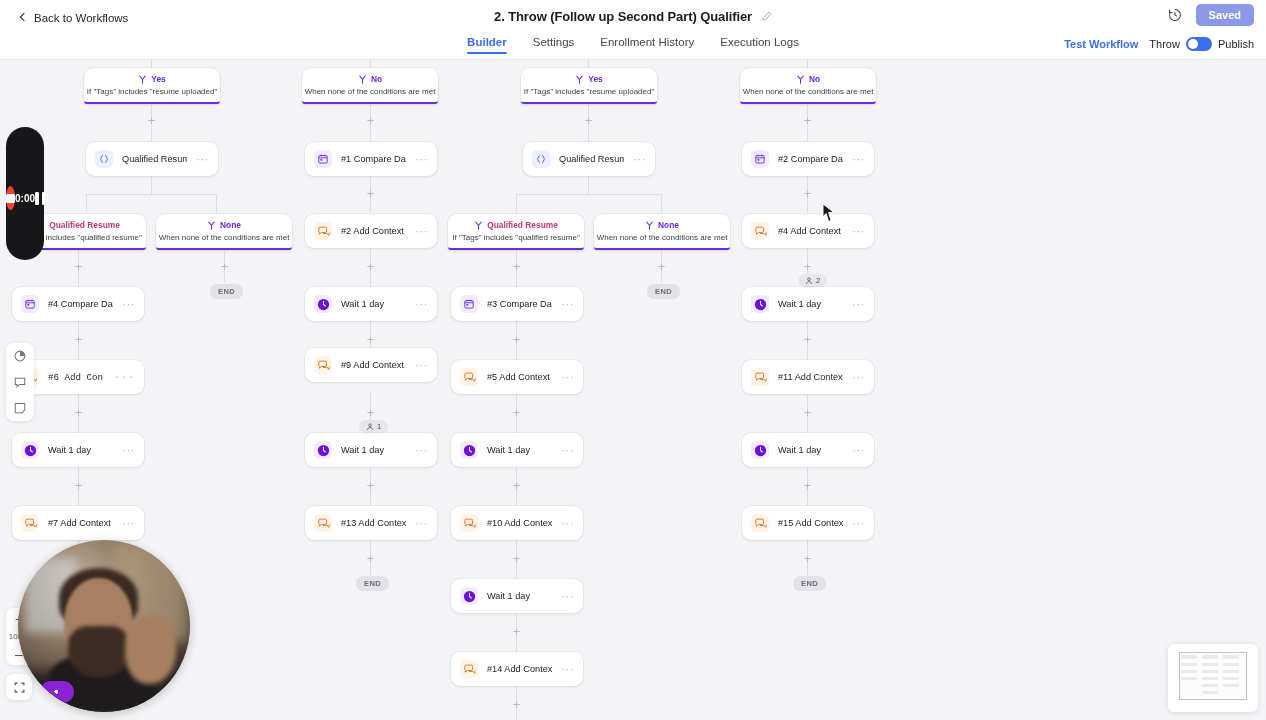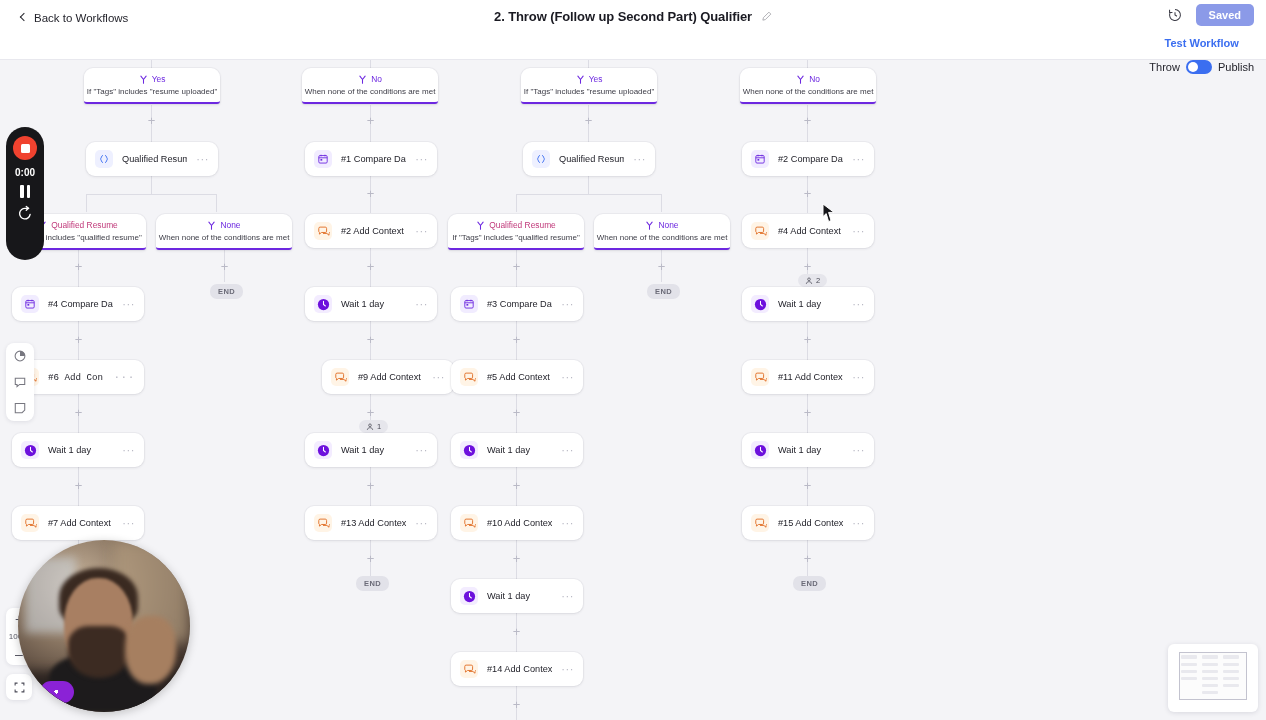--- a/index.html
+++ b/index.html
@@ -48,21 +48,21 @@
   .tab.active:after {
     content:""; position: absolute; left: 0; right: 0; bottom: 0; height: 2.5px;
     background: #3b6ef0; border-radius: 2px;
   }
   .hdr-right { position: absolute; right: 12px; top: 4px; display: flex; align-items: center; gap: 13px; }
   .hist-ic { width: 16px; height: 16px; cursor: pointer; }
   .saved-btn {
     background: #8b9ae8; color: #fff; font-size: 11px; font-weight: bold;
     border-radius: 5px; padding: 5px 13px; cursor: pointer;
   }
-  .hdr-right2 { position: absolute; right: 12px; top: 37px; display: flex; align-items: center; gap: 11px; flex-direction: column; }
+  .hdr-right2 { position: absolute; right: 12px; top: 37px; display: flex; align-items: center; gap: 11px; }
   .test-wf { font-size: 11px; color: #3b6ef0; font-weight: bold; cursor: pointer; }
   .pub-wrap { display: flex; align-items: center; gap: 6px; font-size: 11px; color: #25252d; }
   .toggle {
     width: 26px; height: 14px; border-radius: 8px; background: #3b6ef0;
     position: relative; cursor: pointer;
   }
   .toggle:after {
     content:""; position:absolute; left: 2px; top: 2px; width: 10px; height: 10px;
     border-radius: 50%; background: #fff;
   }
@@ -88,21 +88,21 @@
   }
   .node.action .n-dots { font-size: 11px; color: #b6b6c2; letter-spacing: .6px; line-height: 6px; }
 
   
   .node.branch {
     width: 136px; height: 36px; flex-direction: column; justify-content: center;
     align-items: center; border-bottom: 2.5px solid #6d28e0; border-radius: 9px 9px 3px 3px;
     padding: 0 5px;
   }
   .node.branch .b-top { display: flex; align-items: center; gap: 4px; }
-  .node.branch .b-name { font-size: 8.4px; font-weight: normal; }
+  .node.branch .b-name { font-size: 8.4px; font-weight: bold; }
   .node.branch .b-desc { font-size: 8px; color: #3c3c46; white-space: nowrap; margin-top: 3px; }
   .fork-ic { width: 9px; height: 9px; }
 
   .plus {
     position: absolute; width: 11px; height: 11px; color: #b9b9c6;
     font-size: 13px; line-height: 11px; text-align: center; cursor: pointer;
     user-select: none;
   }
   .edge { position: absolute; background: #dcdce4; }
   .edge.v { width: 1.2px; }
@@ -149,21 +149,21 @@
     z-index: 30; overflow: hidden; cursor: pointer;
   }
   .mm-in { position: absolute; inset: 5px; }
   .mm-box { position: absolute; background: #ececf1; border-radius: 1px; }
   .mm-view { position: absolute; border: 1px solid #c3c3cf; background: rgba(0,0,0,0.01); }
 
   
   .rec-pill {
     position: absolute; left: 6px; top: 127px; width: 38px; height: 133px;
     background: #17171a; border-radius: 19px; z-index: 60;
-    display: flex; flex-direction: column; align-items: center; padding-top: 9px; gap: 7px;
+    display: flex; flex-direction: row; align-items: center; padding-top: 9px; 
   }
   .rec-stop {
     width: 24px; height: 24px; border-radius: 50%; background: #f0422f;
     display: flex; align-items: center; justify-content: center; cursor: pointer;
   }
   .rec-stop i { width: 9px; height: 9px; background: #fff; border-radius: 1.5px; display: block; }
   .rec-time { color: #fff; font-size: 10px; font-weight: bold; }
   .rec-pause { display: flex; gap: 3px; cursor: pointer; }
   .rec-pause i { width: 3.5px; height: 13px; background: #fff; border-radius: 1px; display: block; }
   .rec-restart { width: 16px; height: 16px; cursor: pointer; }
@@ -207,20 +207,26 @@
 
     <div class="wf-title">
       <span class="title-wrap">
         <span>2. Throw (Follow up Second Part) Qualifier</span>
         <svg class="pencil-ic" viewBox="0 0 16 16">
           <path d="M11.5 1.7l2.8 2.8-8 8-3.6.8.8-3.6z" fill="none" stroke="#55555f" stroke-width="1.2"></path>
         </svg>
       </span>
     </div>
 
+    <div class="tabs">
+      <div class="tab active"><span>Builder</span></div>
+      <div class="tab"><span>Settings</span></div>
+      <div class="tab"><span>Enrollment History</span></div>
+      <div class="tab"><span>Execution Logs</span></div>
+    </div>
 
     <div class="hdr-right">
       <svg class="hist-ic" viewBox="0 0 20 20">
         <path d="M10 3.2a6.8 6.8 0 1 1-6.3 4.2" fill="none" stroke="#3c3c46" stroke-width="1.3"></path>
         <path d="M3.2 3.4v3.6h3.6" fill="none" stroke="#3c3c46" stroke-width="1.3"></path>
         <path d="M10 6.6V10l2.4 1.6" fill="none" stroke="#3c3c46" stroke-width="1.3"></path>
       </svg>
       <div class="saved-btn">Saved</div>
     </div>
 
@@ -511,21 +517,21 @@
       <span class="n-ic" style="background:#fff4e6">
         <svg viewBox="0 0 16 16" width="13" height="13">
             <path d="M2.2 4.2a1.6 1.6 0 0 1 1.6-1.6h6.4a1.6 1.6 0 0 1 1.6 1.6v3.4a1.6 1.6 0 0 1-1.6 1.6H5.6L3 11.2V9.2a1.6 1.6 0 0 1-.8-1.6z" fill="none" stroke="#e06a1e" stroke-width="1.1"></path>
             <path d="M7.4 10.4h4.8l2.6 2.2v-2.2a1.6 1.6 0 0 0 .8-1.4" fill="none" stroke="#e06a1e" stroke-width="1.1"></path>
           </svg>
       </span>
       <span class="n-label">#6 Add Context</span>
       <span class="n-dots">···</span>
     </div>
 
-    <div class="node action" style="left:305px; top:300px;margin-left:17px;">
+    <div class="node action" style="left:305px; top:288px;">
       <span class="n-ic" style="background:#fff4e6">
         <svg viewBox="0 0 16 16" width="13" height="13">
             <path d="M2.2 4.2a1.6 1.6 0 0 1 1.6-1.6h6.4a1.6 1.6 0 0 1 1.6 1.6v3.4a1.6 1.6 0 0 1-1.6 1.6H5.6L3 11.2V9.2a1.6 1.6 0 0 1-.8-1.6z" fill="none" stroke="#e06a1e" stroke-width="1.1"></path>
             <path d="M7.4 10.4h4.8l2.6 2.2v-2.2a1.6 1.6 0 0 0 .8-1.4" fill="none" stroke="#e06a1e" stroke-width="1.1"></path>
           </svg>
       </span>
       <span class="n-label">#9 Add Context</span>
       <span class="n-dots">···</span>
     </div>
 

